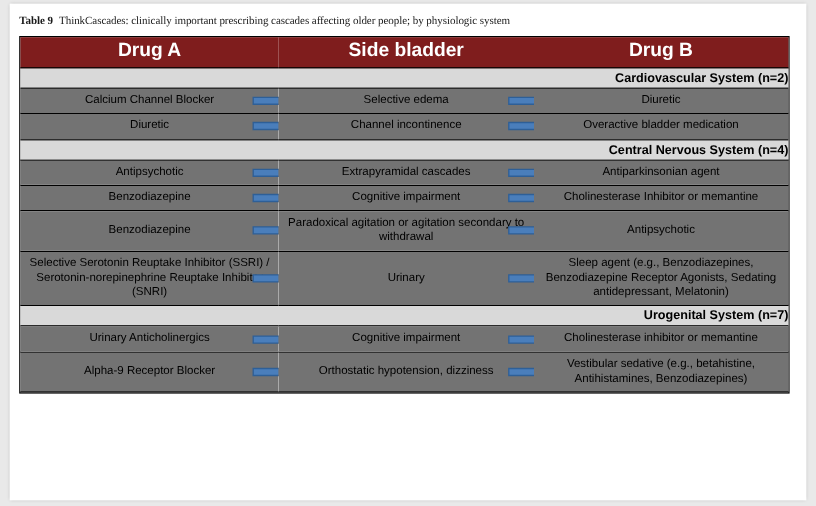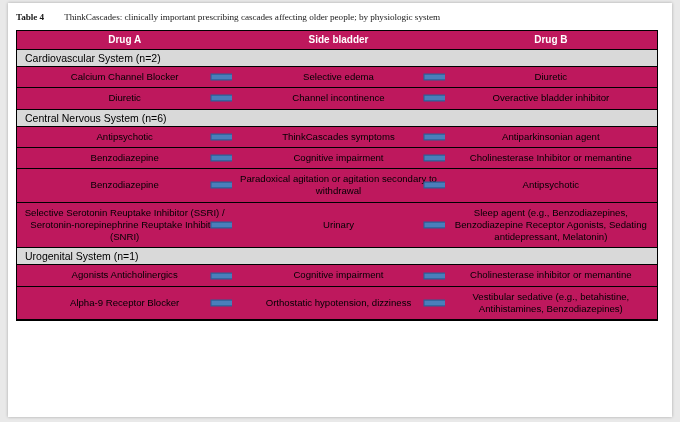--- a/index.html
+++ b/index.html
@@ -33,21 +33,21 @@
     font-family: "Liberation Serif", serif;
     font-size: 9.2px;
     color: #1a1a1a;
     white-space: nowrap;
     letter-spacing: -0.05px;
   }
   .caption b {
     font-weight: bold;
   }
   .caption .cap-text {
-    margin-left: 20px;
+    margin-left: 5px;
   }
 
   .table-wrap {
     position: absolute;
     left: 8px;
     top: 27px;
     width: 642px;
     border: 1.4px solid #000;
     box-sizing: border-box;
     background: #fff;
@@ -59,47 +59,47 @@
     table-layout: fixed;
     font-size: 9.6px;
     color: #000;
   }
 
   table.cascades col.c-druga { width: 215px; }
   table.cascades col.c-side  { width: 212px; }
   table.cascades col.c-drugb { width: 212px; }
 
   thead th {
-    background: #be185d;
+    background: #7f1d1d;
     color: #ffffff;
     font-weight: bold;
-    font-size: 10px;
+    font-size: 16px;
     text-align: center;
     padding: 3px 0 4px 0;
     border: none;
   }
 
   tr.section-row td {
     background: #d9d9d9;
-    font-weight: normal;
+    font-weight: bold;
     font-size: 10.5px;
-    text-align: left;
+    text-align: right;
     padding: 2px 0 2px 8px;
     border-top: 1.3px solid #000;
     border-bottom: 1.3px solid #000;
   }
 
   tr.data-row td {
     text-align: center;
     vertical-align: middle;
     border-top: 1.1px solid #000;
     border-bottom: 1.1px solid #000;
     padding: 4px 4px;
     line-height: 1.28;
-    background: #be185d;
+    background: #737373;
   }
 
   td.cell-druga { position: relative; }
   td.cell-side  { position: relative; }
   td.cell-drugb { position: relative; }
 
   
   .arrow {
     position: absolute;
     top: 50%;
@@ -123,21 +123,21 @@
     color: #b9b9bf;
     white-space: nowrap;
   }
 </style>
 </head>
 <body>
 
 <div class="page">
 
   <div class="caption">
-    <b>Table 4</b><span class="cap-text">ThinkCascades: clinically important prescribing cascades affecting older people; by physiologic system</span>
+    <b>Table 9</b><span class="cap-text">ThinkCascades: clinically important prescribing cascades affecting older people; by physiologic system</span>
   </div>
 
   <div class="table-wrap">
     <table class="cascades">
       <colgroup>
         <col class="c-druga">
         <col class="c-side">
         <col class="c-drugb">
       </colgroup>
       <thead>
@@ -160,30 +160,30 @@
                 </svg></span></td>
             <td class="cell-drugb"><span>Diuretic</span></td>
           </tr>
           <tr class="data-row">
             <td class="cell-druga"><span>Diuretic</span><span class="arrow a1"><svg viewBox="0 0 40 15" width="40" height="15">
                   <path d="M1 4.6 L24 4.6 L24 1 L38.6 7.5 L24 14 L24 10.4 L1 10.4 Z" fill="#4a7ebb" stroke="#2e5f97" stroke-width="1.1" stroke-linejoin="miter"></path>
                 </svg></span></td>
             <td class="cell-side"><span>Channel incontinence</span><span class="arrow a2"><svg viewBox="0 0 40 15" width="40" height="15">
                   <path d="M1 4.6 L24 4.6 L24 1 L38.6 7.5 L24 14 L24 10.4 L1 10.4 Z" fill="#4a7ebb" stroke="#2e5f97" stroke-width="1.1" stroke-linejoin="miter"></path>
                 </svg></span></td>
-            <td class="cell-drugb"><span>Overactive bladder inhibitor</span></td>
+            <td class="cell-drugb"><span>Overactive bladder medication</span></td>
           </tr>
           <tr class="section-row">
-            <td colspan="3">Central Nervous System (n=6)</td>
+            <td colspan="3">Central Nervous System (n=4)</td>
           </tr>
           <tr class="data-row">
             <td class="cell-druga"><span>Antipsychotic</span><span class="arrow a1"><svg viewBox="0 0 40 15" width="40" height="15">
                   <path d="M1 4.6 L24 4.6 L24 1 L38.6 7.5 L24 14 L24 10.4 L1 10.4 Z" fill="#4a7ebb" stroke="#2e5f97" stroke-width="1.1" stroke-linejoin="miter"></path>
                 </svg></span></td>
-            <td class="cell-side"><span>ThinkCascades symptoms</span><span class="arrow a2"><svg viewBox="0 0 40 15" width="40" height="15">
+            <td class="cell-side"><span>Extrapyramidal cascades</span><span class="arrow a2"><svg viewBox="0 0 40 15" width="40" height="15">
                   <path d="M1 4.6 L24 4.6 L24 1 L38.6 7.5 L24 14 L24 10.4 L1 10.4 Z" fill="#4a7ebb" stroke="#2e5f97" stroke-width="1.1" stroke-linejoin="miter"></path>
                 </svg></span></td>
             <td class="cell-drugb"><span>Antiparkinsonian agent</span></td>
           </tr>
           <tr class="data-row">
             <td class="cell-druga"><span>Benzodiazepine</span><span class="arrow a1"><svg viewBox="0 0 40 15" width="40" height="15">
                   <path d="M1 4.6 L24 4.6 L24 1 L38.6 7.5 L24 14 L24 10.4 L1 10.4 Z" fill="#4a7ebb" stroke="#2e5f97" stroke-width="1.1" stroke-linejoin="miter"></path>
                 </svg></span></td>
             <td class="cell-side"><span>Cognitive impairment</span><span class="arrow a2"><svg viewBox="0 0 40 15" width="40" height="15">
                   <path d="M1 4.6 L24 4.6 L24 1 L38.6 7.5 L24 14 L24 10.4 L1 10.4 Z" fill="#4a7ebb" stroke="#2e5f97" stroke-width="1.1" stroke-linejoin="miter"></path>
@@ -202,24 +202,24 @@
           <tr class="data-row">
             <td class="cell-druga"><span>Selective Serotonin Reuptake Inhibitor (SSRI) / Serotonin-norepinephrine Reuptake Inhibitor (SNRI)</span><span class="arrow a1"><svg viewBox="0 0 40 15" width="40" height="15">
                   <path d="M1 4.6 L24 4.6 L24 1 L38.6 7.5 L24 14 L24 10.4 L1 10.4 Z" fill="#4a7ebb" stroke="#2e5f97" stroke-width="1.1" stroke-linejoin="miter"></path>
                 </svg></span></td>
             <td class="cell-side"><span>Urinary</span><span class="arrow a2"><svg viewBox="0 0 40 15" width="40" height="15">
                   <path d="M1 4.6 L24 4.6 L24 1 L38.6 7.5 L24 14 L24 10.4 L1 10.4 Z" fill="#4a7ebb" stroke="#2e5f97" stroke-width="1.1" stroke-linejoin="miter"></path>
                 </svg></span></td>
             <td class="cell-drugb"><span>Sleep agent (e.g., Benzodiazepines, Benzodiazepine Receptor Agonists, Sedating antidepressant, Melatonin)</span></td>
           </tr>
           <tr class="section-row">
-            <td colspan="3">Urogenital System (n=1)</td>
-          </tr>
-          <tr class="data-row">
-            <td class="cell-druga"><span>Agonists Anticholinergics</span><span class="arrow a1"><svg viewBox="0 0 40 15" width="40" height="15">
+            <td colspan="3">Urogenital System (n=7)</td>
+          </tr>
+          <tr class="data-row">
+            <td class="cell-druga"><span>Urinary Anticholinergics</span><span class="arrow a1"><svg viewBox="0 0 40 15" width="40" height="15">
                   <path d="M1 4.6 L24 4.6 L24 1 L38.6 7.5 L24 14 L24 10.4 L1 10.4 Z" fill="#4a7ebb" stroke="#2e5f97" stroke-width="1.1" stroke-linejoin="miter"></path>
                 </svg></span></td>
             <td class="cell-side"><span>Cognitive impairment</span><span class="arrow a2"><svg viewBox="0 0 40 15" width="40" height="15">
                   <path d="M1 4.6 L24 4.6 L24 1 L38.6 7.5 L24 14 L24 10.4 L1 10.4 Z" fill="#4a7ebb" stroke="#2e5f97" stroke-width="1.1" stroke-linejoin="miter"></path>
                 </svg></span></td>
             <td class="cell-drugb"><span>Cholinesterase inhibitor or memantine</span></td>
           </tr>
           <tr class="data-row">
             <td class="cell-druga"><span>Alpha-9 Receptor Blocker</span><span class="arrow a1"><svg viewBox="0 0 40 15" width="40" height="15">
                   <path d="M1 4.6 L24 4.6 L24 1 L38.6 7.5 L24 14 L24 10.4 L1 10.4 Z" fill="#4a7ebb" stroke="#2e5f97" stroke-width="1.1" stroke-linejoin="miter"></path>

